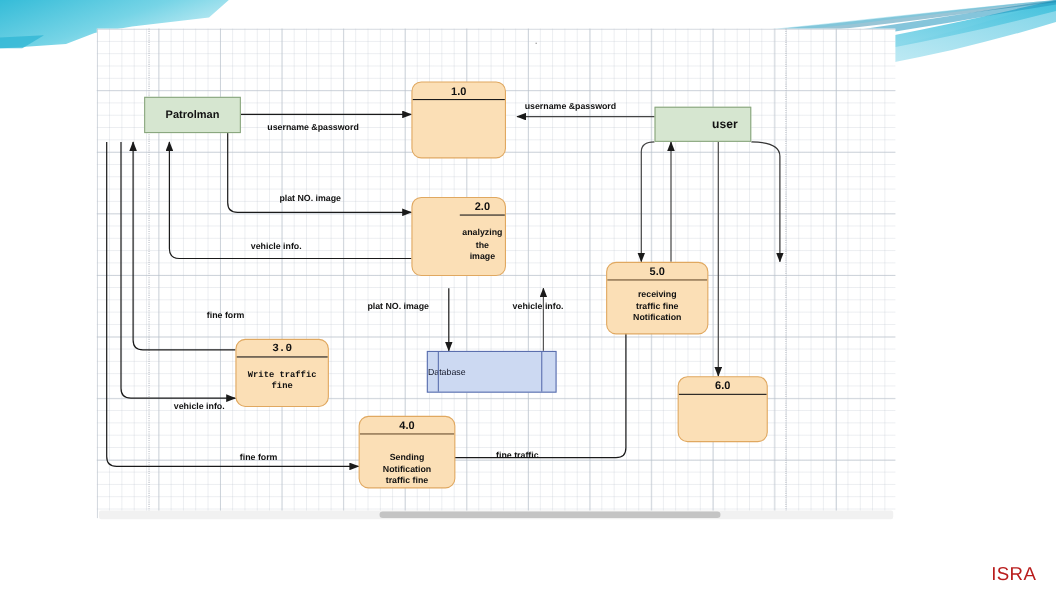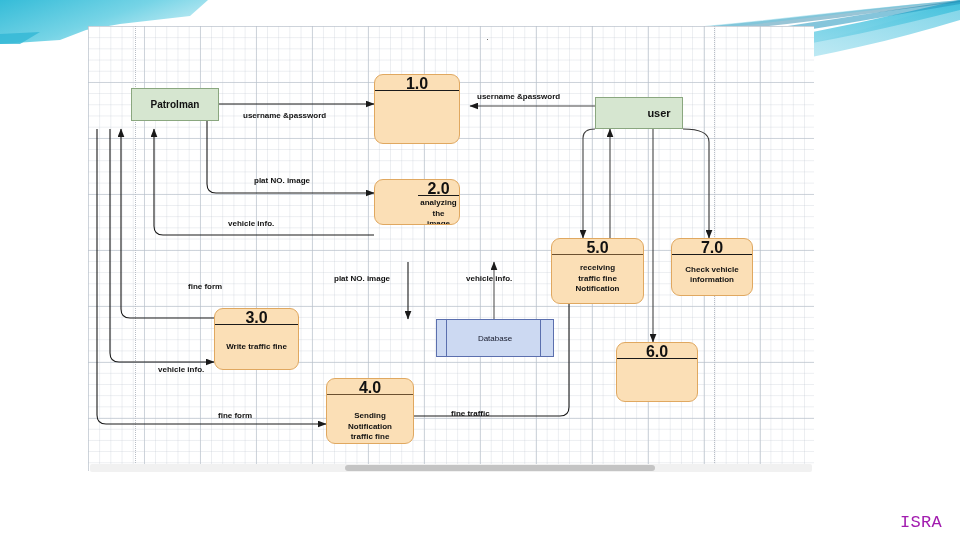--- a/index.html
+++ b/index.html
@@ -38,34 +38,34 @@
     background:#d6e6d0;border:1px solid #8aa77f;
     display:flex;align-items:center;justify-content:center;
     color:#111;font-weight:bold;
   }
   .process{
     background:#fbdfb6;border:1px solid #e0a860;border-radius:9px;
     display:flex;flex-direction:column;align-items:center;
     color:#111;overflow:hidden;
   }
   .process .pnum{
-    width:100%;text-align:center;font-weight:bold;font-size:16px;
+    width:100%;text-align:center;font-weight:bold;font-size:10px;
     padding-top:3px;padding-bottom:1px;line-height:11px;
     border-bottom:1.6px solid #6b5030;
   }
   .process .pname{
     flex:1;display:flex;align-items:center;justify-content:center;
     text-align:center;font-size:8px;font-weight:bold;line-height:10.5px;
     padding:2px 3px;white-space:pre-line;
   }
   .process.thin-rule .pnum{border-bottom-width:1.1px;border-bottom-color:#1a1a1a;}
   .datastore{
     background:#ccd9f2;border:1px solid #5b6fae;
-    display:flex;align-items:center;justify-content:center;
-    font-size:8px;color:#15192b;margin-left:48px;
+    display:flex;align-items:center;
+    font-size:8px;color:#15192b;
   }
   .ds-line{position:absolute;top:0;bottom:0;width:0;border-left:1px solid #5b6fae;}
 
   
   .flabel{
     position:absolute;font-size:8px;color:#111;font-weight:bold;
     white-space:nowrap;line-height:10px;
   }
   .dotmark{position:absolute;font-size:9px;color:#555;}
 
@@ -75,21 +75,21 @@
     background:#f1f1f1;border-radius:2px;
   }
   #hscroll-thumb{
     position:absolute;left:255px;top:1px;width:310px;height:6px;
     background:#c4c4c4;border-radius:3px;
   }
 
   
   #footer-mark{
     position:absolute;right:18px;bottom:8px;
-    font-family:Liberation Mono, monospace;font-size:17px;color:#a21caf;
+    font-family:Liberation Sans, sans-serif;font-size:17px;color:#b91c1c;
     letter-spacing:.3px;
   }
 </style>
 </head>
 <body>
 
 <div id="slide">
 
   <div class="deco" id="deco-topleft">
     <svg width="210" height="44" viewBox="0 0 210 44">
@@ -178,26 +178,26 @@
     </div>
 
     <div class="node entity" style="left:507px;top:71px;width:88px;height:32px;font-size:11px;padding-left:40px;">
       <span>user</span>
     </div>
 
     <div class="node process thin-rule" style="left:286px;top:48px;width:86px;height:70px;">
       <div class="pnum">1.0</div>
     </div>
 
-    <div class="node process thin-rule" style="left:286px;top:153px;width:86px;height:46px;padding-left:43px;">
+    <div class="node process thin-rule" style="left:286px;top:153px;width:86px;height:72px;padding-left:43px;">
       <div class="pnum">2.0</div>
       <div class="pname">analyzing the image</div>
     </div>
 
-    <div class="node process thin-rule" style="left:126px;top:282px;width:85px;height:62px;">
+    <div class="node process thin-rule" style="left:126px;top:282px;width:85px;height:62px;font-family:Liberation Mono, monospace;">
       <div class="pnum">3.0</div>
       <div class="pname">Write traffic fine</div>
     </div>
 
     <div class="node process" style="left:238px;top:352px;width:88px;height:66px;gap:14px;">
       <div class="pnum">4.0</div>
       <div class="pname">Sending
 Notification
 traffic fine</div>
     </div>
@@ -206,25 +206,20 @@
       <div class="pnum">5.0</div>
       <div class="pname">receiving
 traffic fine
 Notification</div>
     </div>
 
     <div class="node process thin-rule" style="left:528px;top:316px;width:82px;height:60px;gap:20px;">
       <div class="pnum">6.0</div>
     </div>
 
-    <div class="node process thin-rule" style="left:583px;top:212px;width:82px;height:58px;">
-      <div class="pnum">7.0</div>
-      <div class="pname">Check vehicle
-information</div>
-    </div>
 
     <div class="node datastore" style="left:300px;top:293px;width:118px;height:38px;">
       <div class="ds-line" style="left:9px;"></div>
       <div class="ds-line" style="right:12px;left:auto;"></div>
       <span>Database</span>
     </div>
 
     <span class="flabel" style="left:155px;top:85px;">username &amp;password</span>
     <span class="flabel" style="left:389px;top:66px;">username &amp;password</span>
     <span class="flabel" style="left:166px;top:150px;">plat NO. image</span>

